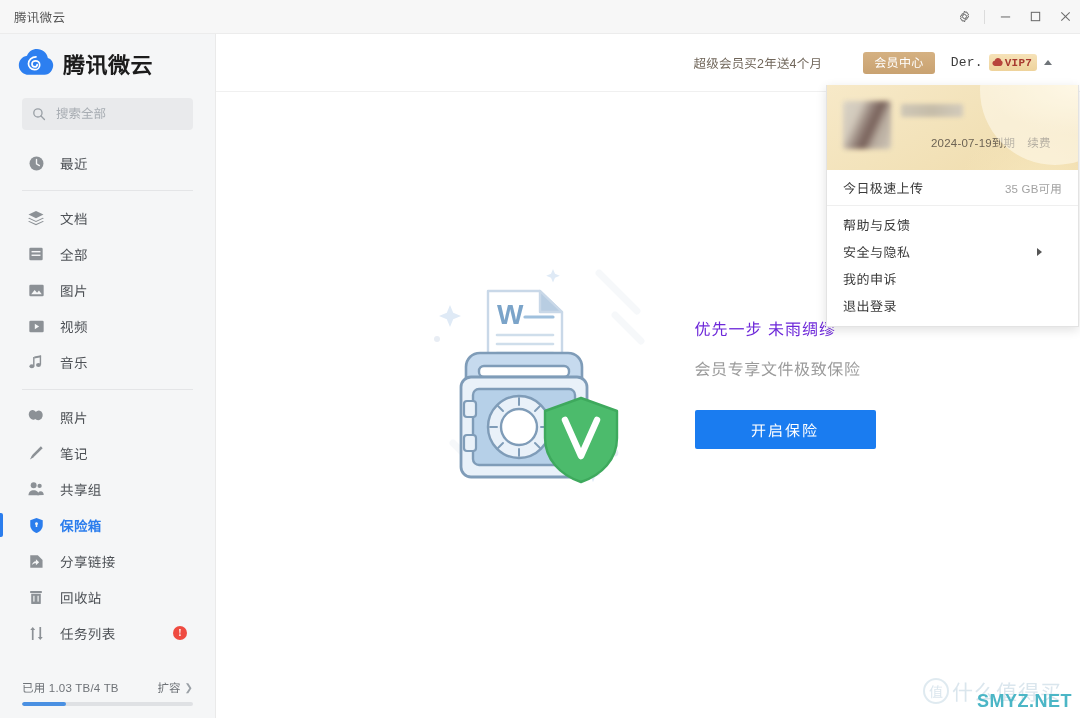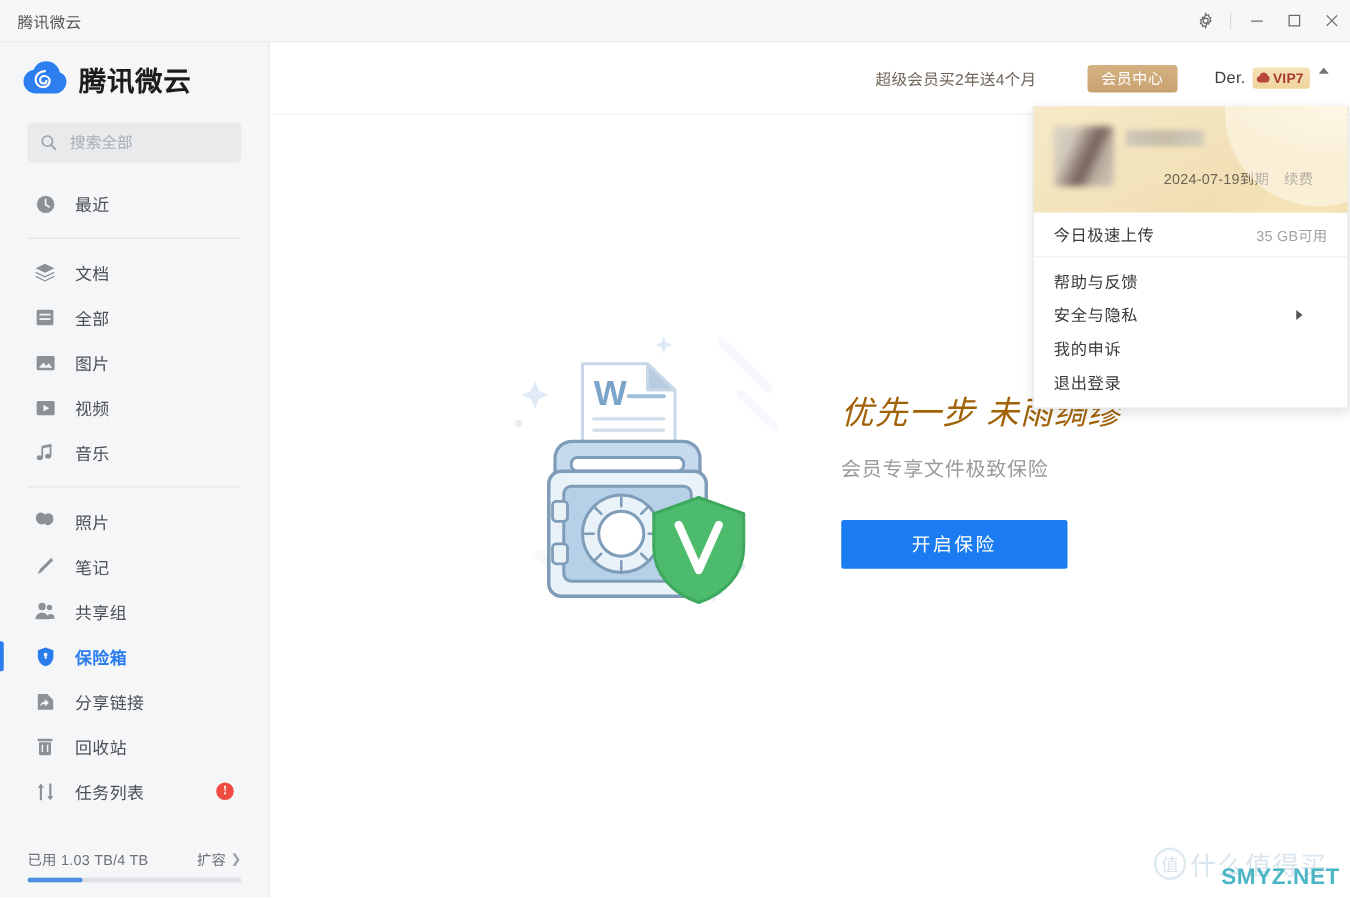--- a/index.html
+++ b/index.html
@@ -208,21 +208,21 @@
     height: 684px;
     background: #ffffff;
   }
   .topbar {
     position: relative;
     height: 58px;
     border-bottom: 1px solid #f0f0f0;
     display: flex;
     align-items: center;
     justify-content: flex-end;
-    padding-right: 13px;
+    padding-right: 24px;
     box-sizing: border-box;
   }
   .promo-text {
     font-size: 12.5px;
     color: #70665a;
     letter-spacing: .2px;
     margin-right: 10px;
   }
   .vip-center-btn {
     height: 22px;
@@ -230,23 +230,24 @@
     padding: 0 11px;
     border-radius: 3px;
     background: linear-gradient(180deg, #d5b182 0%, #c9a271 100%);
     color: #ffffff;
     font-size: 12px;
     letter-spacing: .4px;
     margin-left: 31px;
   }
   .user-area {
     display: flex;
-    align-items: flex-start;
-    margin-left: 30px;
+    align-items: center;
+    margin-left: 16px;
     padding-right: 4px;
+    font-family: Liberation Mono, monospace;
   }
   .user-name {
     font-size: 13px;
     color: #3c3c3c;
     letter-spacing: .2px;
   }
   .vip-badge {
     display: flex;
     align-items: center;
     margin-left: 6px;
@@ -280,26 +281,25 @@
   }
   .content-inner {
     display: flex;
     align-items: center;
     margin-top: -46px;
     margin-left: -12px;
   }
   .illo { width: 250px; height: 230px; flex: none; }
   .copy { margin-left: 36px; }
   .headline {
-    font-size: 26px;
-    color: #a16207;
+    font-size: 16px;
+    color: #6d28d9;
     letter-spacing: 1px;
     margin: 0 0 10px 0;
     font-weight: normal;
-    font-style: italic;
   }
   .subline {
     font-size: 16px;
     color: #9b9b9b;
     letter-spacing: .6px;
     margin: 16px 0 30px 0;
   }
   .cta {
     display: block;
     width: 181px;

